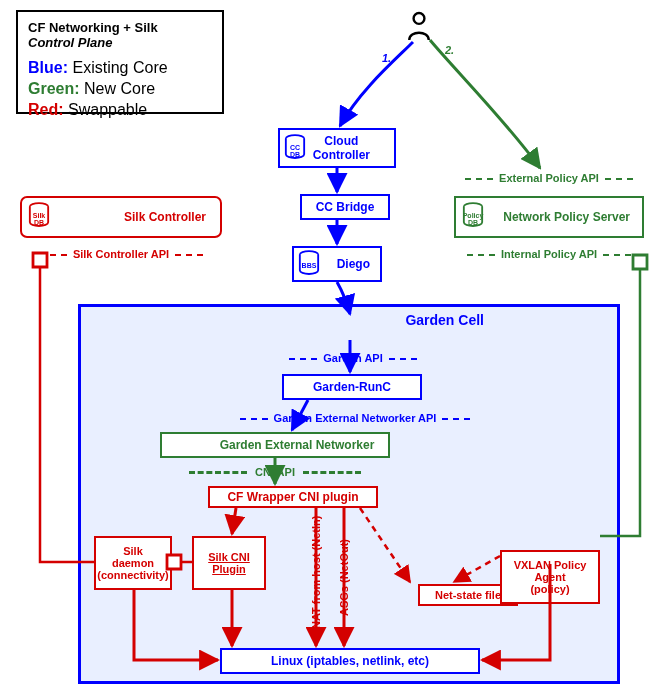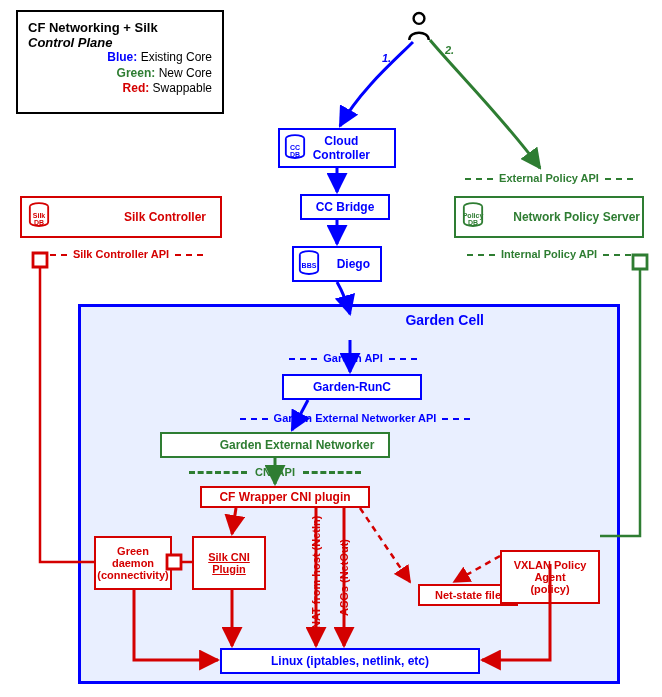--- a/index.html
+++ b/index.html
@@ -38,22 +38,22 @@
     position: absolute;
     left: 16px; top: 10px;
     width: 208px; height: 104px;
     border: 2px solid #000;
     background: #fff;
     box-sizing: border-box;
     padding: 8px 10px;
     font-size: 13px;
   }
   .legend .title-line1 { font-weight: bold; }
-  .legend .title-line2 { font-style: italic; font-weight: bold; }
-  .legend .row { font-size: 12px; line-height: 1.3; text-align: right; }
+  .legend .title-line2 { font-style: italic; font-weight: bold; margin-bottom: 8px; }
+  .legend .row { font-size: 16px; line-height: 1.3; }
   .legend .lbl { font-weight: bold; }
 
   .api-label {
     position: absolute;
     font-size: 11px;
     font-weight: bold;
     text-align: center;
     white-space: nowrap;
   }
   .api-label.dashed-sides::before,
@@ -176,31 +176,31 @@
 
   <div class="box blue" style="left:292px; top:246px; width:90px; height:36px; justify-content:flex-end; padding-right:10px;">Diego</div>
   <div class="db" style="left:298px; top:250px; color:#0000ff">
     <svg viewBox="0 0 24 28">
         <ellipse cx="12" cy="5" rx="10" ry="4" fill="#fff" stroke="currentColor" stroke-width="2"></ellipse>
         <path d="M2 5 V22 A10 4 0 0 0 22 22 V5" fill="#fff" stroke="currentColor" stroke-width="2"></path>
       </svg>
   </div>
   <div class="db-label" style="left:298px; top:262px; width:22px; color:#0000ff">BBS</div>
 
-  <div class="box red" style="left:20px; top:196px; width:202px; height:42px; justify-content:flex-end; padding-right:14px;">Silk Controller</div>
+  <div class="box red" style="left:20px; top:196px; width:202px; height:42px; justify-content:flex-end; padding-right:14px;border-radius:7px;">Silk Controller</div>
   <div class="db" style="left:28px; top:202px; color:#d40000">
     <svg viewBox="0 0 24 28">
         <ellipse cx="12" cy="5" rx="10" ry="4" fill="#fff" stroke="currentColor" stroke-width="2"></ellipse>
         <path d="M2 5 V22 A10 4 0 0 0 22 22 V5" fill="#fff" stroke="currentColor" stroke-width="2"></path>
       </svg>
   </div>
   <div class="db-label" style="left:29px; top:212px; width:20px; color:#d40000; white-space:pre-line;">Silk
 DB</div>
 
-  <div class="box green" style="left:454px; top:196px; width:190px; height:42px; justify-content:flex-end; padding-right:2px;">Network Policy Server</div>
+  <div class="box green" style="left:454px; top:196px; width:190px; height:42px; justify-content:flex-end; padding-right:12px;">Network Policy Server</div>
   <div class="db" style="left:462px; top:202px; color:#2e7d32">
     <svg viewBox="0 0 24 28">
         <ellipse cx="12" cy="5" rx="10" ry="4" fill="#fff" stroke="currentColor" stroke-width="2"></ellipse>
         <path d="M2 5 V22 A10 4 0 0 0 22 22 V5" fill="#fff" stroke="currentColor" stroke-width="2"></path>
       </svg>
   </div>
   <div class="db-label" style="left:462px; top:212px; width:22px; color:#2e7d32; white-space:pre-line;">Policy
 DB</div>
 
   <div class="api-label dashed-sides" style="left:454px; top:172px; width:190px; color:#2e7d32">External Policy API</div>
@@ -218,23 +218,23 @@
   <div class="api-label dashed-sides" style="left:210px; top:412px; width:290px; color:#0000ff">Garden External Networker API</div>
 
   <div class="box green" style="left:160px; top:432px; width:230px; height:26px;padding-left:48px;">Garden External Networker</div>
 
   <div class="api-label" style="left:160px; top:466px; width:230px; color:#2e7d32; display:flex; align-items:center; justify-content:center; gap:8px;">
     <span style="display:inline-block;border-top:3px dashed #2e7d32;width:58px;"></span>
     <span>CNI API</span>
     <span style="display:inline-block;border-top:3px dashed #2e7d32;width:58px;"></span>
   </div>
 
-  <div class="box red" style="left:200px; top:486px; width:170px; height:22px;">CF Wrapper CNI plugin</div>
-
-  <div class="box red" style="left:94px; top:536px; width:78px; height:54px; white-space:pre-line; font-size:11px;">Green
+  <div class="box red" style="left:208px; top:486px; width:170px; height:22px;">CF Wrapper CNI plugin</div>
+
+  <div class="box red" style="left:94px; top:536px; width:78px; height:54px; white-space:pre-line; font-size:11px;">Silk
 daemon
 (connectivity)</div>
 
   <div class="box red" style="left:192px; top:536px; width:74px; height:54px; white-space:pre-line; font-size:11px;text-decoration:underline;">Silk CNI
 Plugin</div>
 
   <div class="box red" style="left:370px; top:584px; width:100px; height:22px; font-size:11px;margin-left:48px;">Net-state file</div>
 
   <div class="box red" style="left:500px; top:510px; width:100px; height:54px; white-space:pre-line; font-size:11px;margin-top:40px;">VXLAN Policy
 Agent

